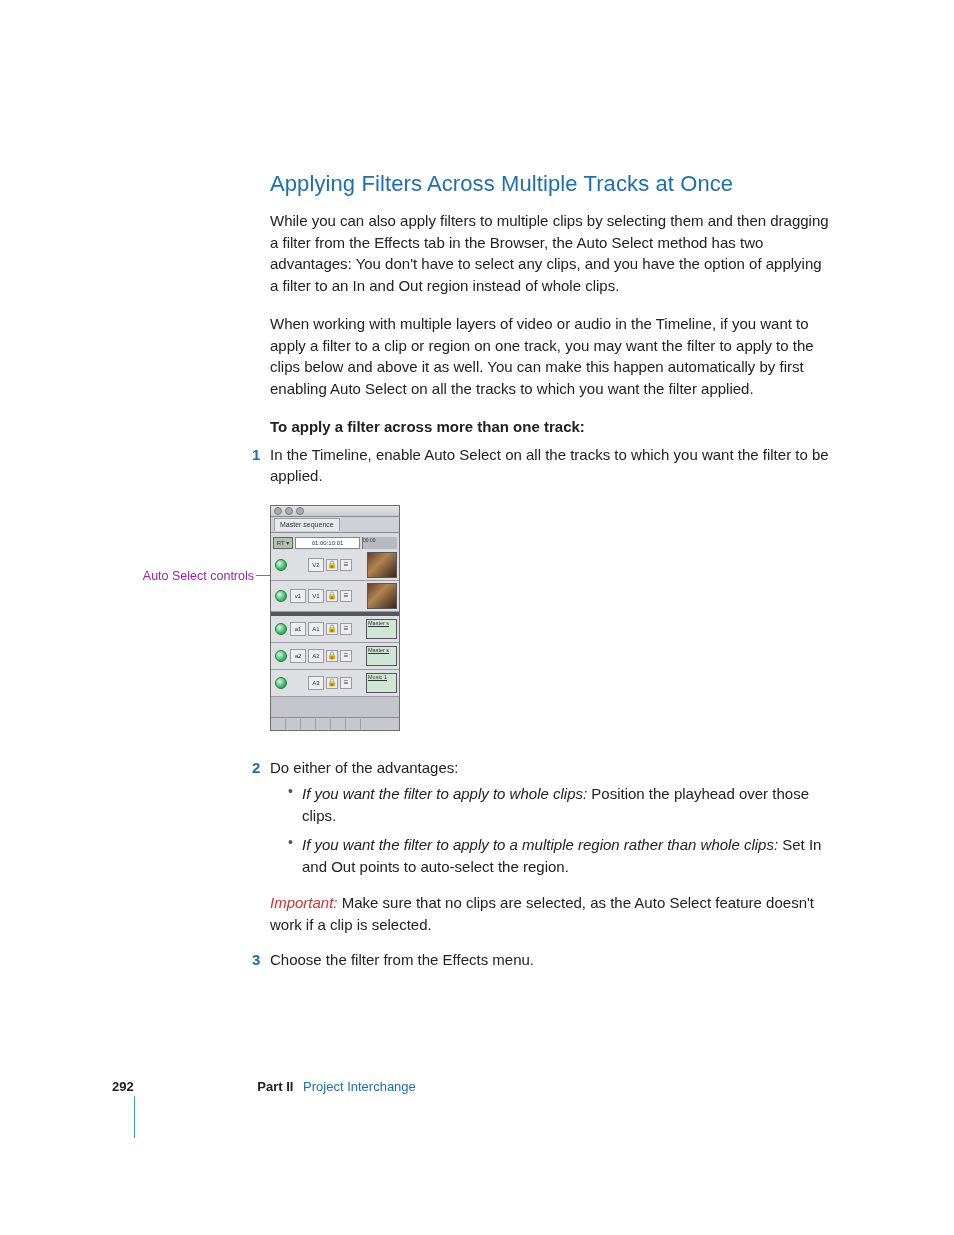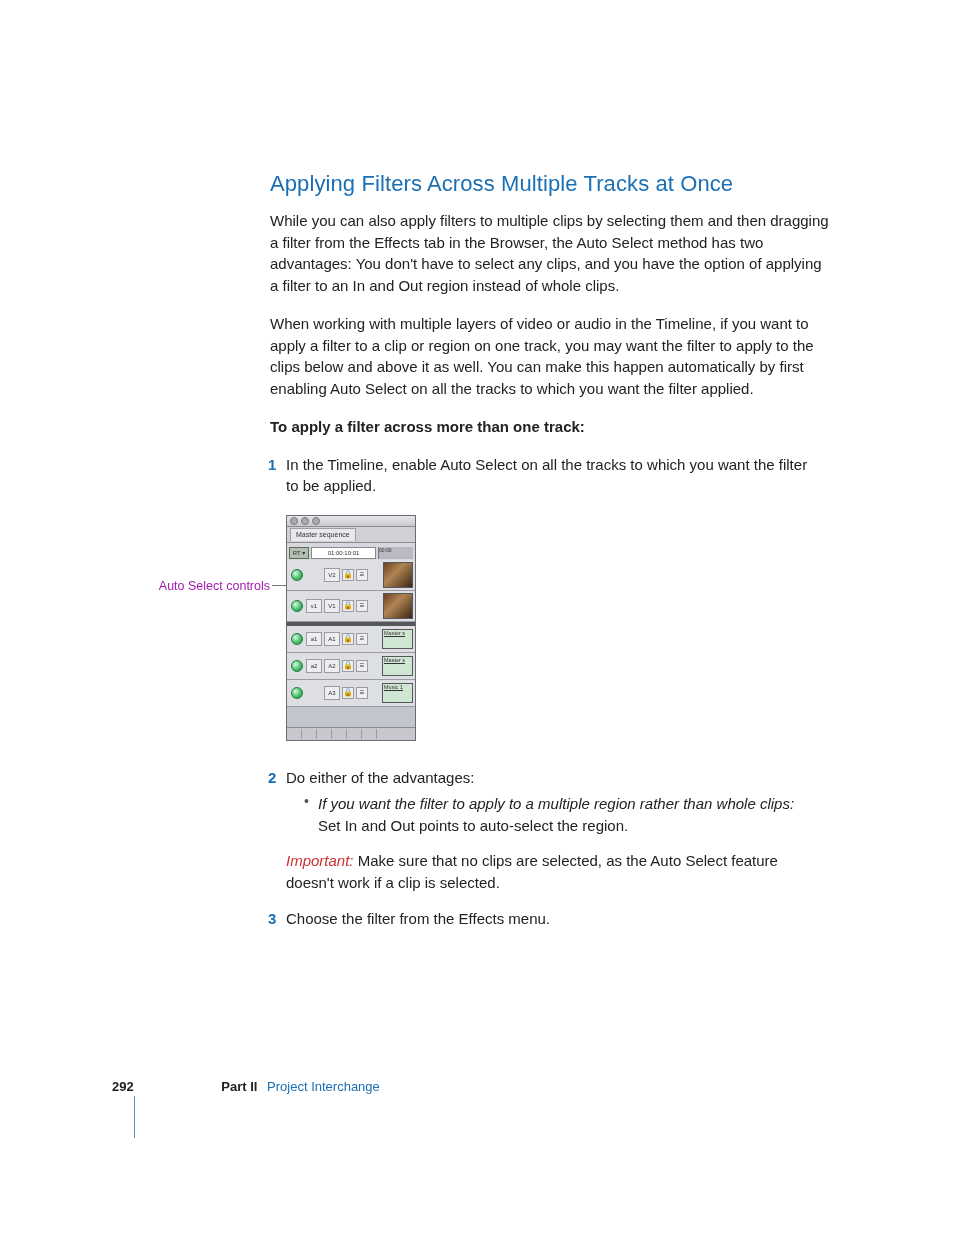--- a/index.html
+++ b/index.html
@@ -31,21 +31,21 @@
     letter-spacing: 0.1px;
   }
   p { margin: 0 0 16px 0; }
   .subhead {
     font-weight: 700;
     margin: 6px 0 6px 0;
   }
   .steps {
     list-style: none;
     padding: 0;
-    margin: 16px;
+    margin: 0;
     counter-reset: step;
   }
   .steps > li {
     position: relative;
     padding-left: 0;
     margin-bottom: 14px;
   }
   .steps > li::before {
     counter-increment: step;
     content: counter(step);
@@ -195,21 +195,21 @@
     line-height: 1.2;
   }
   .ital { font-style: italic; }
   .important-label { color: #cc3333; font-style: italic; }
   .footer {
     position: absolute;
     left: 112px;
     top: 1078px;
     font-size: 13px;
   }
-  .footer .pnum { font-weight: 700; color: #222; margin-right: 84px; }
+  .footer .pnum { font-weight: 700; color: #222; margin-right: 120px; }
   .footer .part { font-weight: 700; color: #222; margin-right: 6px; }
   .footer .chap { color: #1b6fb5; }
   .vbar {
     position: absolute;
     left: 134px;
     top: 1096px;
     width: 1px;
     height: 42px;
     background: #4a8fd0;
   }
@@ -298,20 +298,23 @@
                 <span class="cell"></span>
             </div>
           </div>
         </div>
       </li>
 
       <li>
         <span>Do either of the advantages:</span>
         <ul class="sublist">
           <li>
+            <span class="ital">If you want the filter to apply to whole clips: </span><span> Position the playhead over those clips.</span>
+          </li>
+          <li>
             <span class="ital">If you want the filter to apply to a multiple region rather than whole clips: </span><span> Set In and Out points to auto-select the region.</span>
           </li>
         </ul>
         <p style="margin-bottom:14px;">
           <span class="important-label">Important:  </span><span>Make sure that no clips are selected, as the Auto Select feature doesn't work if a clip is selected.</span>
         </p>
       </li>
 
       <li>
         <span>Choose the filter from the Effects menu.</span>

